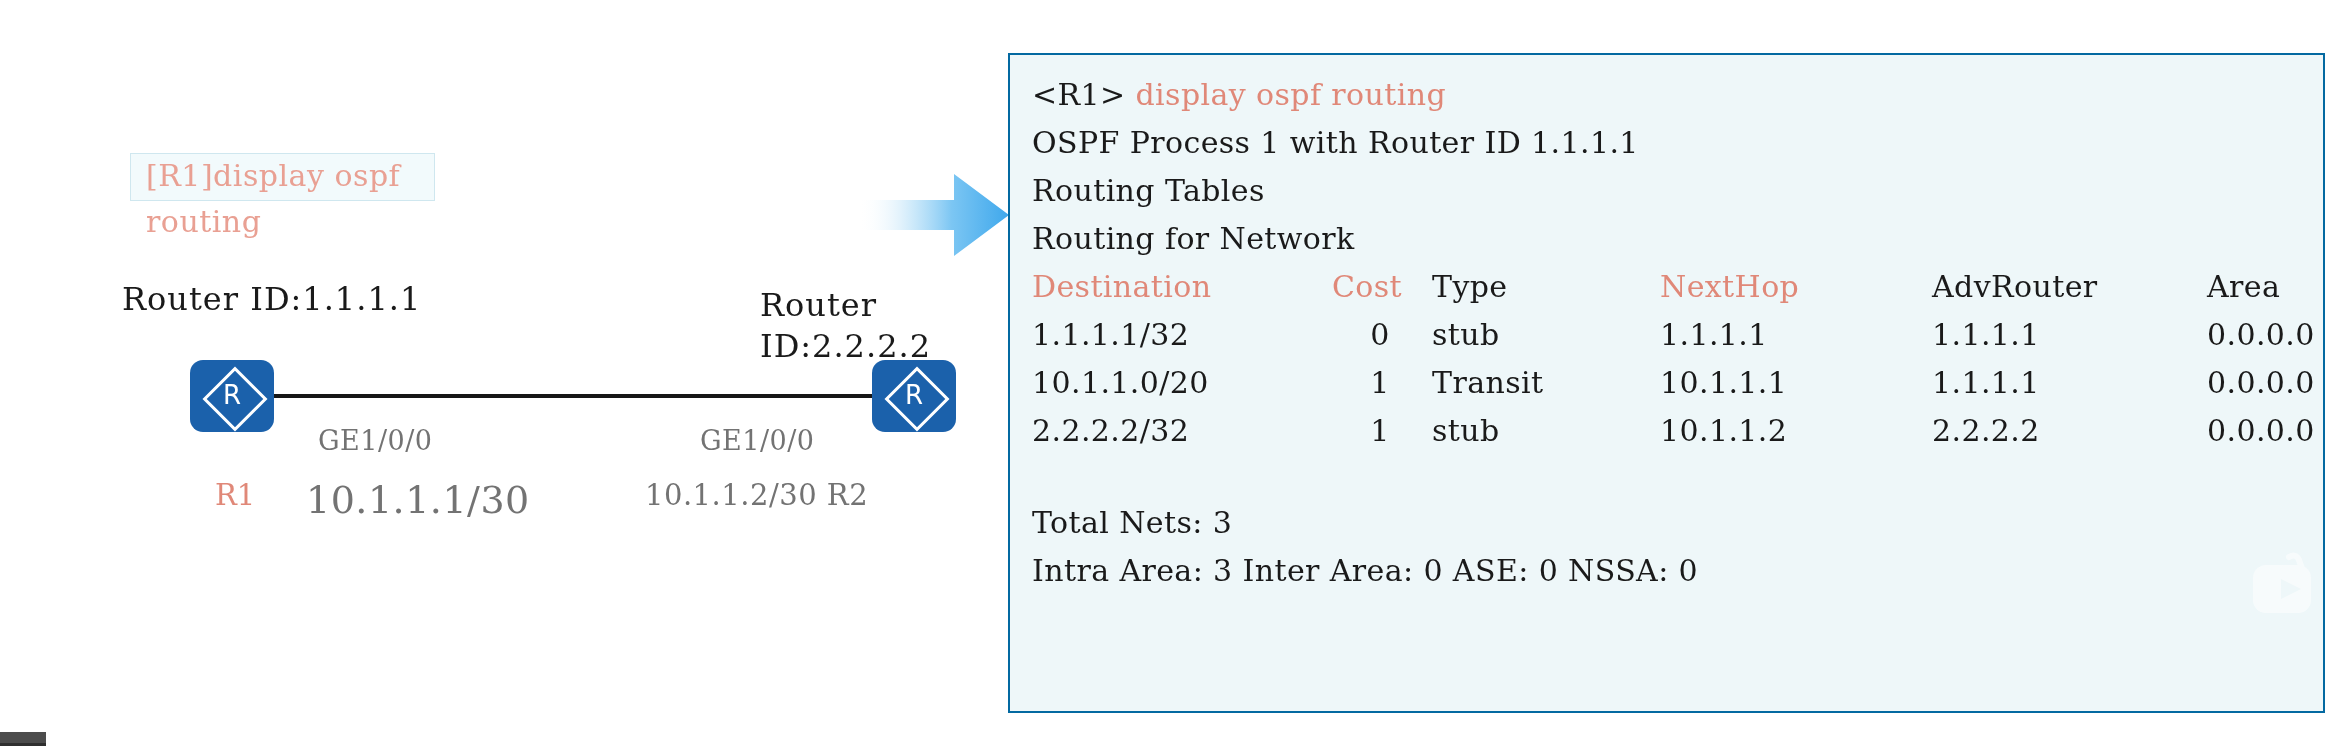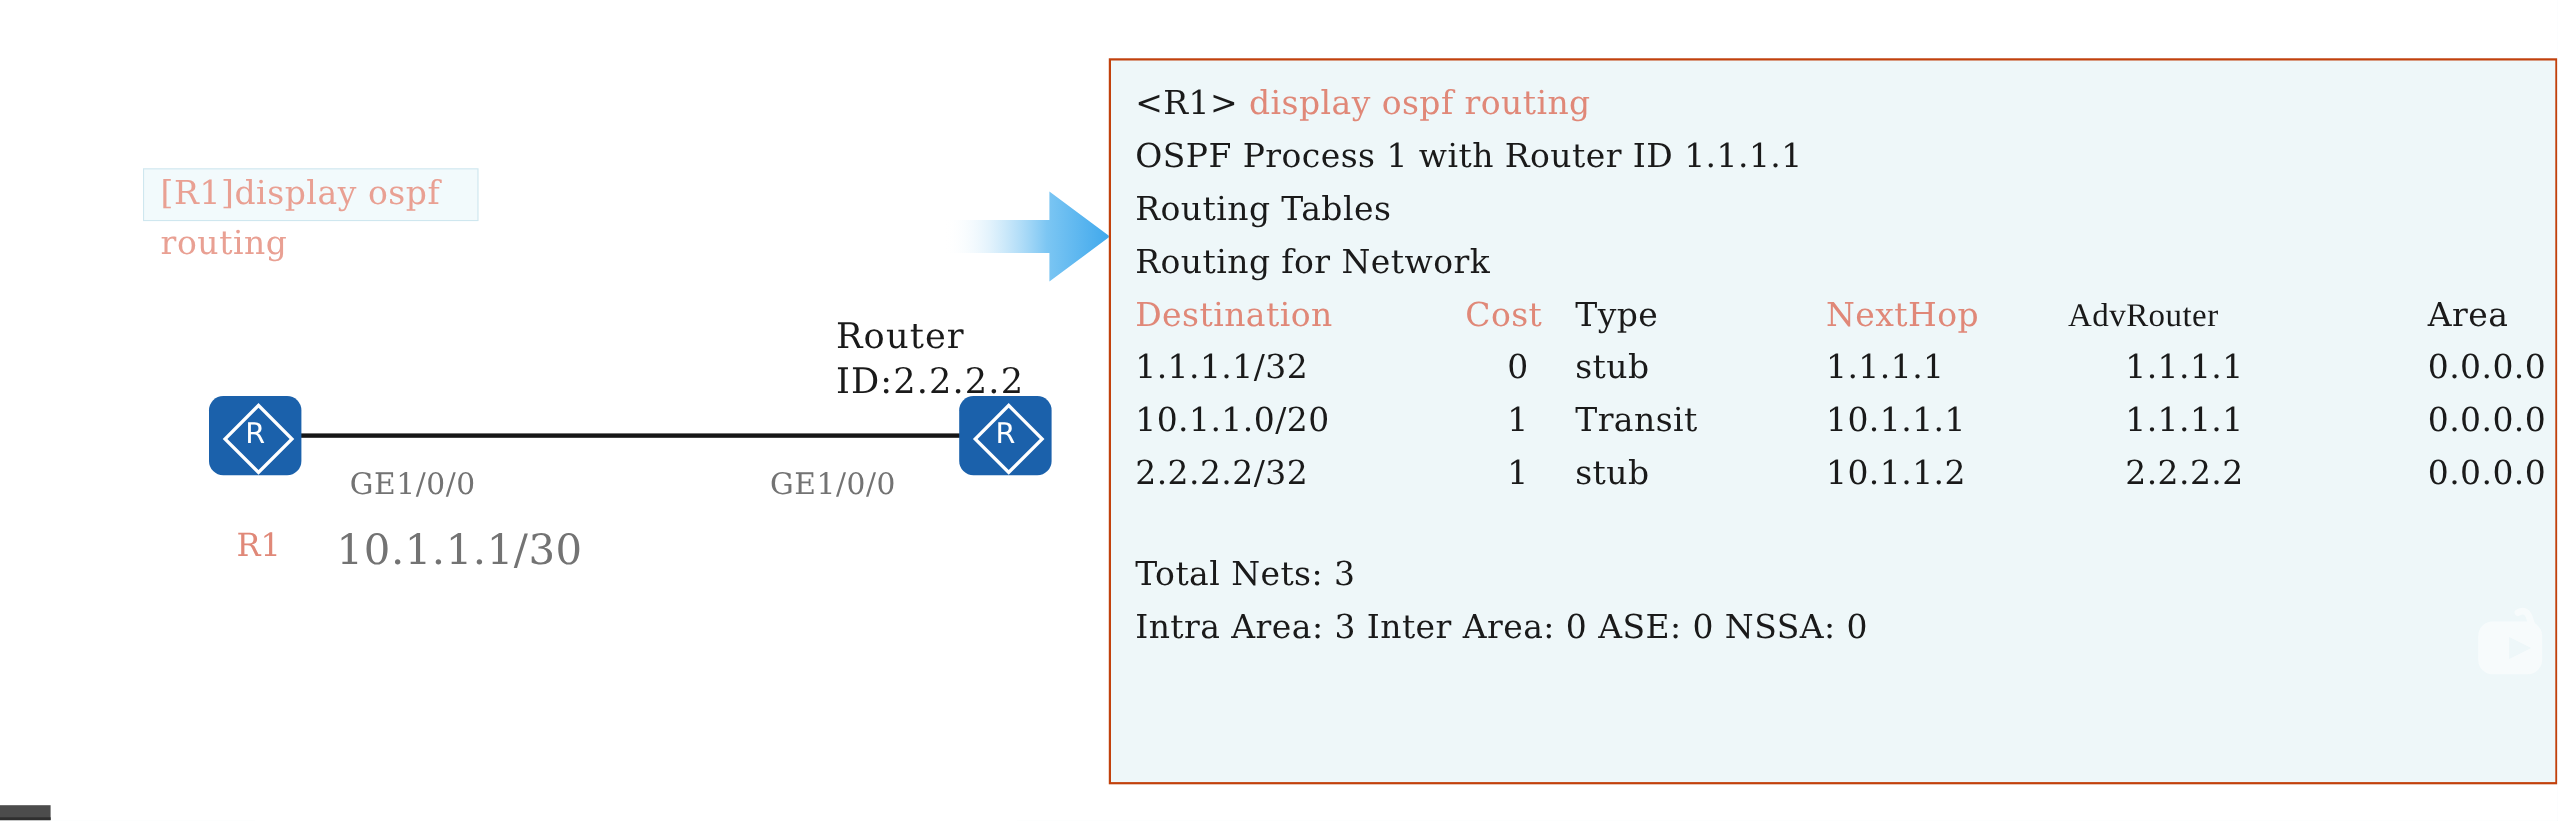--- a/index.html
+++ b/index.html
@@ -155,21 +155,21 @@
 
   
   #terminal {
     position: absolute;
     left: 1008px;
     top: 53px;
     width: 1317px;
     height: 660px;
     box-sizing: border-box;
     background: #eef7f9;
-    border: 2px solid #c2410c;
+    border: 2px solid #0369a1;
     overflow: hidden;
   }
   .term-inner {
     position: relative;
     padding: 16px 0 0 22px;
     font-family: "DejaVu Serif", serif;
     font-size: 30px;
     color: #1a1a1a;
     line-height: 48px;
     white-space: nowrap;
@@ -191,21 +191,21 @@
   .c-cost { left: 318px; width: 60px; text-align: center; }
   .c-type { left: 400px; }
   .c-next { left: 628px; }
   .c-adv  { left: 900px; }
   .c-area { left: 1175px; }
 
   .c-dest-h { left: 0px; }
   .c-cost-h { left: 300px; }
   .c-type-h { left: 400px; }
   .c-next-h { left: 628px; }
-  .c-adv-h  { left: 848px; font-family: Liberation Serif, serif; }
+  .c-adv-h  { left: 900px; }
   .c-area-h { left: 1175px; }
 
   
   #watermark {
     position: absolute;
     right: 6px;
     bottom: 92px;
     width: 72px;
     height: 68px;
     opacity: 0.55;
@@ -226,20 +226,21 @@
 <body>
 
 <div id="canvas">
 
   <div id="diagram">
 
     <div class="cmd-box"></div>
     <div class="cmd-text-line1">[R1]display ospf</div>
     <div class="cmd-text-line2">routing</div>
 
+    <div class="router-id-left">Router ID:1.1.1.1</div>
 
     <div class="router-id-right">
       <div>Router</div>
       <div>ID:2.2.2.2</div>
     </div>
 
     <div class="link-line"></div>
 
     <div class="router-icon" id="router-left">
       <div class="diamond"></div>
@@ -249,20 +250,21 @@
     <div class="router-icon" id="router-right">
       <div class="diamond"></div>
       <div class="rletter">R</div>
     </div>
 
     <div class="lbl" id="lbl-ge-left">GE1/0/0</div>
     <div class="lbl" id="lbl-ip-left">10.1.1.1/30</div>
     <div class="lbl-red" id="lbl-r1">R1</div>
 
     <div class="lbl" id="lbl-ge-right">GE1/0/0</div>
+    <div class="lbl" id="lbl-ip-right">10.1.1.2/30 R2</div>
 
     <svg id="arrow" viewBox="0 0 152 94">
       <defs>
         <linearGradient id="arrGrad" x1="0" y1="0" x2="1" y2="0">
           <stop offset="0%" stop-color="#ffffff" stop-opacity="0"></stop>
           <stop offset="28%" stop-color="#d8eefb" stop-opacity="0.75"></stop>
           <stop offset="62%" stop-color="#7cc6f3"></stop>
           <stop offset="100%" stop-color="#3fa8ec"></stop>
         </linearGradient>
       </defs>

